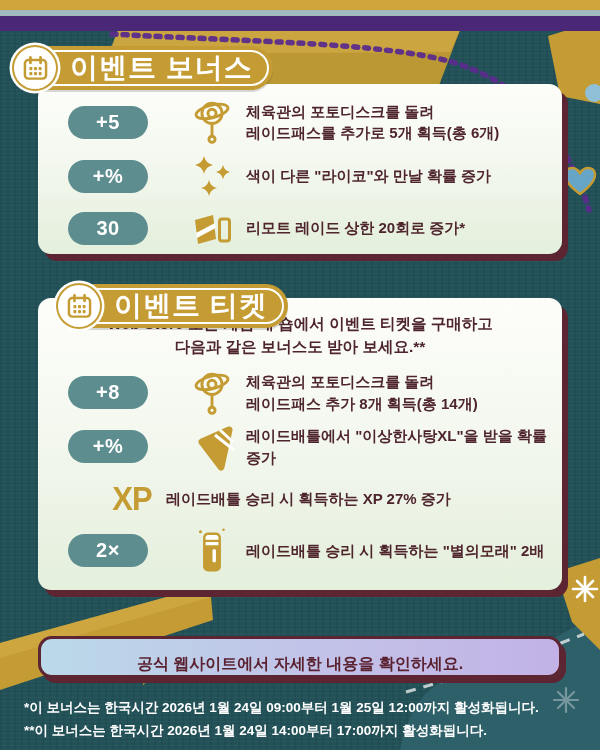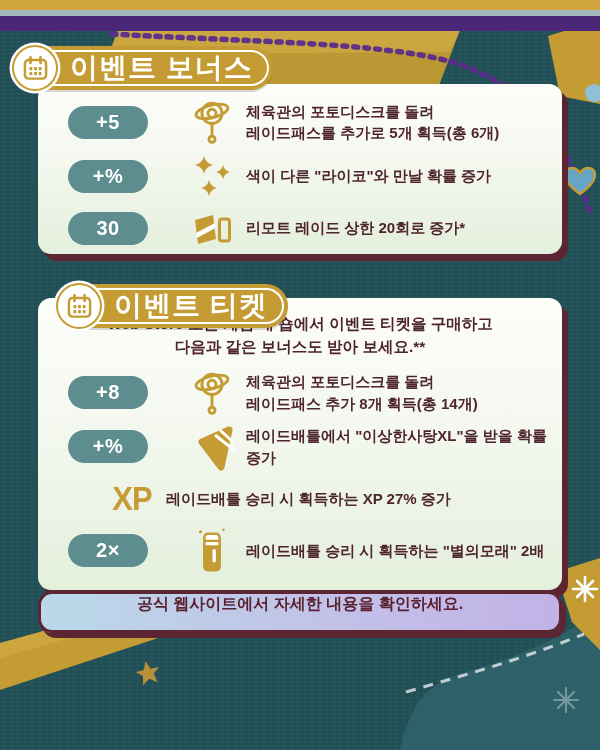--- a/index.html
+++ b/index.html
@@ -71,25 +71,25 @@
     color:#c49c33; font-weight:900; font-size:31px; letter-spacing:-1px;
     transform:scaleY(1.08);
   }
   .row-text {
     font-size:15px; font-weight:bold; color:#4e252c; line-height:1.42;
     white-space:pre-line;
   }
 
   
   #banner {
-    position:absolute; left:38px; top:591px; width:524px; height:42px; z-index:5;
+    position:absolute; left:38px; top:636px; width:524px; height:42px; z-index:5;
     border:3px solid #5c2531; border-radius:14px;
     background:linear-gradient(90deg, #bad9e9 0%, #c2c2e8 55%, #c2b2e6 100%);
     box-shadow:4px 5px 0 #5c2531;
-    display:flex; align-items:flex-start; justify-content:center;
+    display:flex; align-items:flex-end; justify-content:center;
     cursor:pointer;
   }
   #banner span { color:#5a2130; font-size:16px; font-weight:bold; }
 
   
   #footnotes { position:absolute; left:24px; top:696px; z-index:6; }
   .footnote { color:#ffffff; font-size:13.5px; font-weight:600; line-height:23px; }
 </style>
 </head>
 <body>
@@ -270,14 +270,18 @@
         </svg>
       </div>
       <div class="row-text">레이드배틀 승리 시 획득하는 "별의모래" 2배</div>
     </div>
   </div>
 
   <div id="banner">
     <span>공식 웹사이트에서 자세한 내용을 확인하세요.</span>
   </div>
 
+  <div id="footnotes">
+    <div class="footnote">*이 보너스는 한국시간 2026년 1월 24일 09:00부터 1월 25일 12:00까지 활성화됩니다.</div>
+    <div class="footnote">**이 보너스는 한국시간 2026년 1월 24일 14:00부터 17:00까지 활성화됩니다.</div>
+  </div>
 
 </div>
 
 </body></html>

